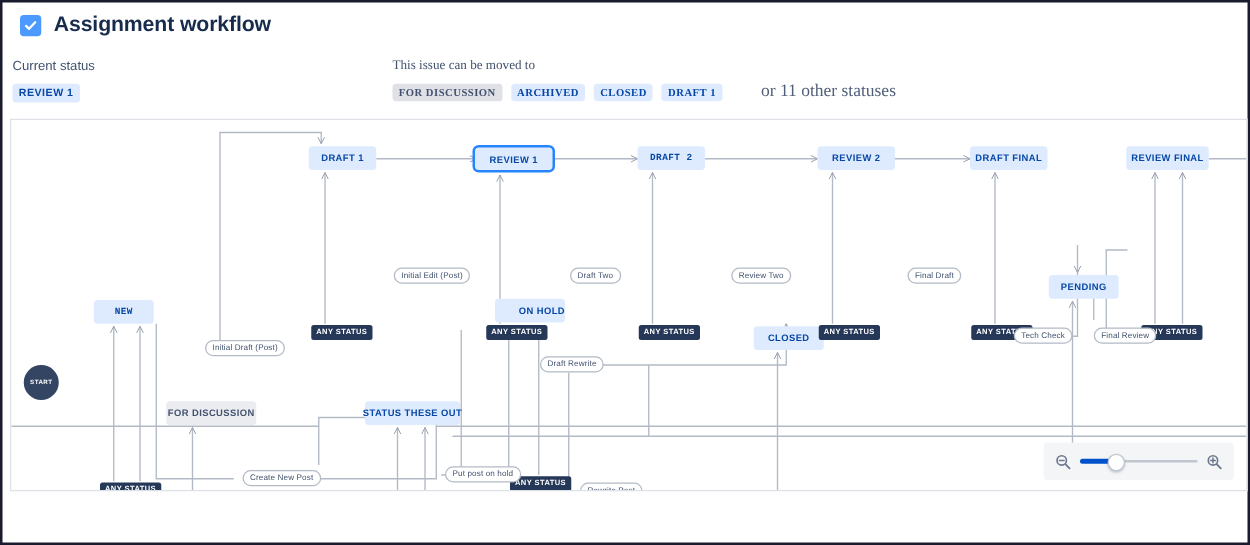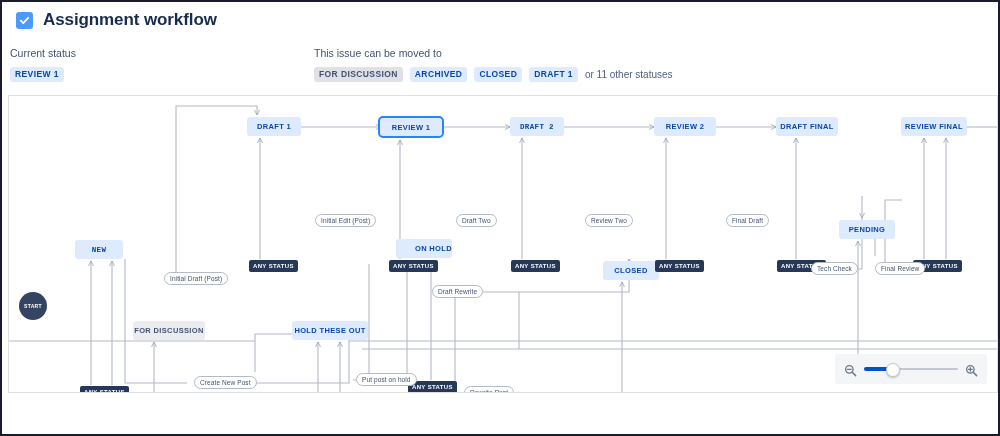--- a/index.html
+++ b/index.html
@@ -24,31 +24,31 @@
     width:17px;height:17px;border-radius:3px;background:#4c9aff;
     display:flex;align-items:center;justify-content:center;flex:0 0 auto;
   }
   .checkbox svg{display:block;}
   #title{font-size:17px;font-weight:700;color:#172b4d;letter-spacing:-.1px;}
 
   
   #status-strip{position:absolute;left:8px;top:45px;right:8px;height:40px;}
   .col-label{font-size:10.5px;color:#42526e;}
   #current-status-col{position:absolute;left:0;top:0;}
-  #moved-to-col{position:absolute;left:304px;top:0;}
+  #moved-to-col{position:absolute;left:304px;top:0;font-family:Liberation Serif, serif;}
   .badge-row{margin-top:8px;display:flex;align-items:center;gap:7px;}
   .lozenge{
     display:inline-block;
     font-size:8.5px;font-weight:700;letter-spacing:.4px;
     padding:3px 5px;border-radius:3px;line-height:1;
     white-space:nowrap;
   }
   .lz-blue{background:#deebff;color:#0747a6;}
   .lz-grey{background:#dfe1e6;color:#42526e;}
-  .more-text{font-size:10px;color:#505f79;}
+  .more-text{font-size:14px;color:#505f79;margin-left:24px;}
 
   
   #canvas{
     position:absolute;left:6px;top:93px;width:988px;height:296px;
     border:1px solid #dfe1e6;background:#fff;overflow:hidden;
   }
   #edges{position:absolute;left:0;top:0;width:988px;height:296px;}
 
   
   .node{
@@ -249,21 +249,21 @@
         <div class="node node-blue" style="left: 594px; top: 165px; width: 56px; height: 19px;">
           <span>CLOSED</span>
         </div>
         <div class="node node-blue" style="left: 66px; top: 144px; width: 48px; height: 19px; font-family: Liberation Mono, monospace;">
           <span>NEW</span>
         </div>
         <div class="node node-grey" style="left: 124px; top: 225px; width: 72px; height: 19px;">
           <span>FOR DISCUSSION</span>
         </div>
         <div class="node node-blue" style="left: 283px; top: 225px; width: 76px; height: 19px;">
-          <span>HOLD THESE OUT</span>
+          <span>STATUS THESE OUT</span>
         </div>
       </div>
     <div id="chips-layer">
         <div class="anystatus" style="left: 240px; top: 164px;">ANY STATUS</div>
         <div class="anystatus" style="left: 380px; top: 164px;">ANY STATUS</div>
         <div class="anystatus" style="left: 502px; top: 164px;">ANY STATUS</div>
         <div class="anystatus" style="left: 646px; top: 164px;">ANY STATUS</div>
         <div class="anystatus" style="left: 768px; top: 164px;">ANY STATUS</div>
         <div class="anystatus" style="left: 904px; top: 164px;">ANY STATUS</div>
         <div class="anystatus" style="left: 838px; top: 264px;">ANY STATUS</div>

